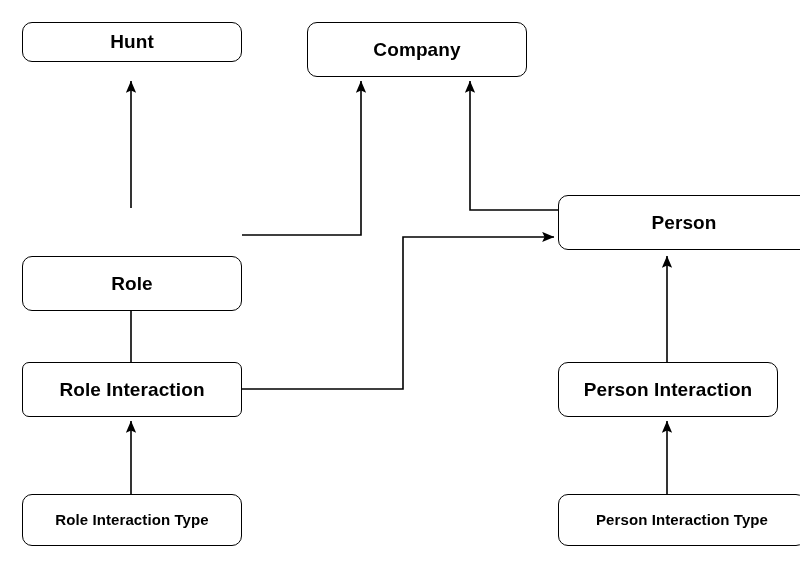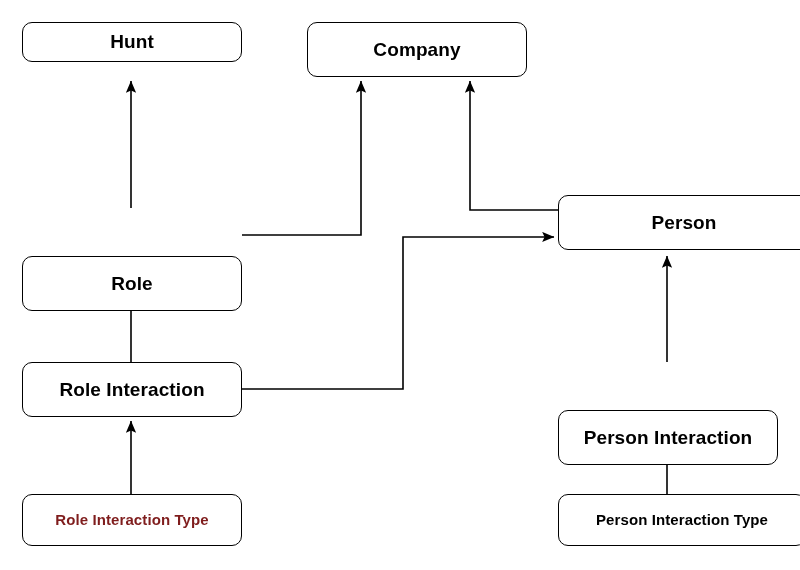--- a/index.html
+++ b/index.html
@@ -77,27 +77,27 @@
       </div>
       <div class="node size-lg" style="left: 307px; top: 22px; width: 220px; height: 55px; background: rgb(255, 255, 255); border-color: rgb(0, 0, 0); color: rgb(0, 0, 0);">
         <span class="node-label">Company</span>
       </div>
       <div class="node size-lg" style="left: 22px; top: 208px; width: 220px; height: 55px; background: rgb(255, 255, 255); border-color: rgb(0, 0, 0); color: rgb(0, 0, 0); margin-top: 48px;">
         <span class="node-label">Role</span>
       </div>
       <div class="node size-lg" style="left: 558px; top: 195px; width: 252px; height: 55px; background: rgb(255, 255, 255); border-color: rgb(0, 0, 0); color: rgb(0, 0, 0);">
         <span class="node-label">Person</span>
       </div>
-      <div class="node size-lg" style="left: 22px; top: 362px; width: 220px; height: 55px; background: rgb(255, 255, 255); border-color: rgb(0, 0, 0); color: rgb(0, 0, 0);">
+      <div class="node size-lg" style="left: 22px; top: 362px; width: 220px; height: 55px; background: rgb(255, 255, 255); border-color: rgb(0, 0, 0); color: rgb(0, 0, 0); border-radius: 7px;">
         <span class="node-label">Role Interaction</span>
       </div>
-      <div class="node size-lg" style="left: 558px; top: 362px; width: 220px; height: 55px; background: rgb(255, 255, 255); border-color: rgb(0, 0, 0); color: rgb(0, 0, 0); margin-top: 48px;">
+      <div class="node size-lg" style="left: 558px; top: 362px; width: 220px; height: 55px; background: rgb(255, 255, 255); border-color: rgb(0, 0, 0); color: rgb(0, 0, 0);">
         <span class="node-label">Person Interaction</span>
       </div>
-      <div class="node size-sm" style="left: 22px; top: 494px; width: 220px; height: 52px; background: rgb(255, 255, 255); border-color: rgb(0, 0, 0); color: #7f1d1d;">
+      <div class="node size-sm" style="left: 22px; top: 494px; width: 220px; height: 52px; background: rgb(255, 255, 255); border-color: rgb(0, 0, 0); color: #000000;">
         <span class="node-label">Role Interaction Type</span>
       </div>
       <div class="node size-sm" style="left: 558px; top: 494px; width: 248px; height: 52px; background: rgb(255, 255, 255); border-color: rgb(0, 0, 0); color: rgb(0, 0, 0);">
         <span class="node-label">Person Interaction Type</span>
       </div>
     </div>
 
 </div>
 
 </body></html>

